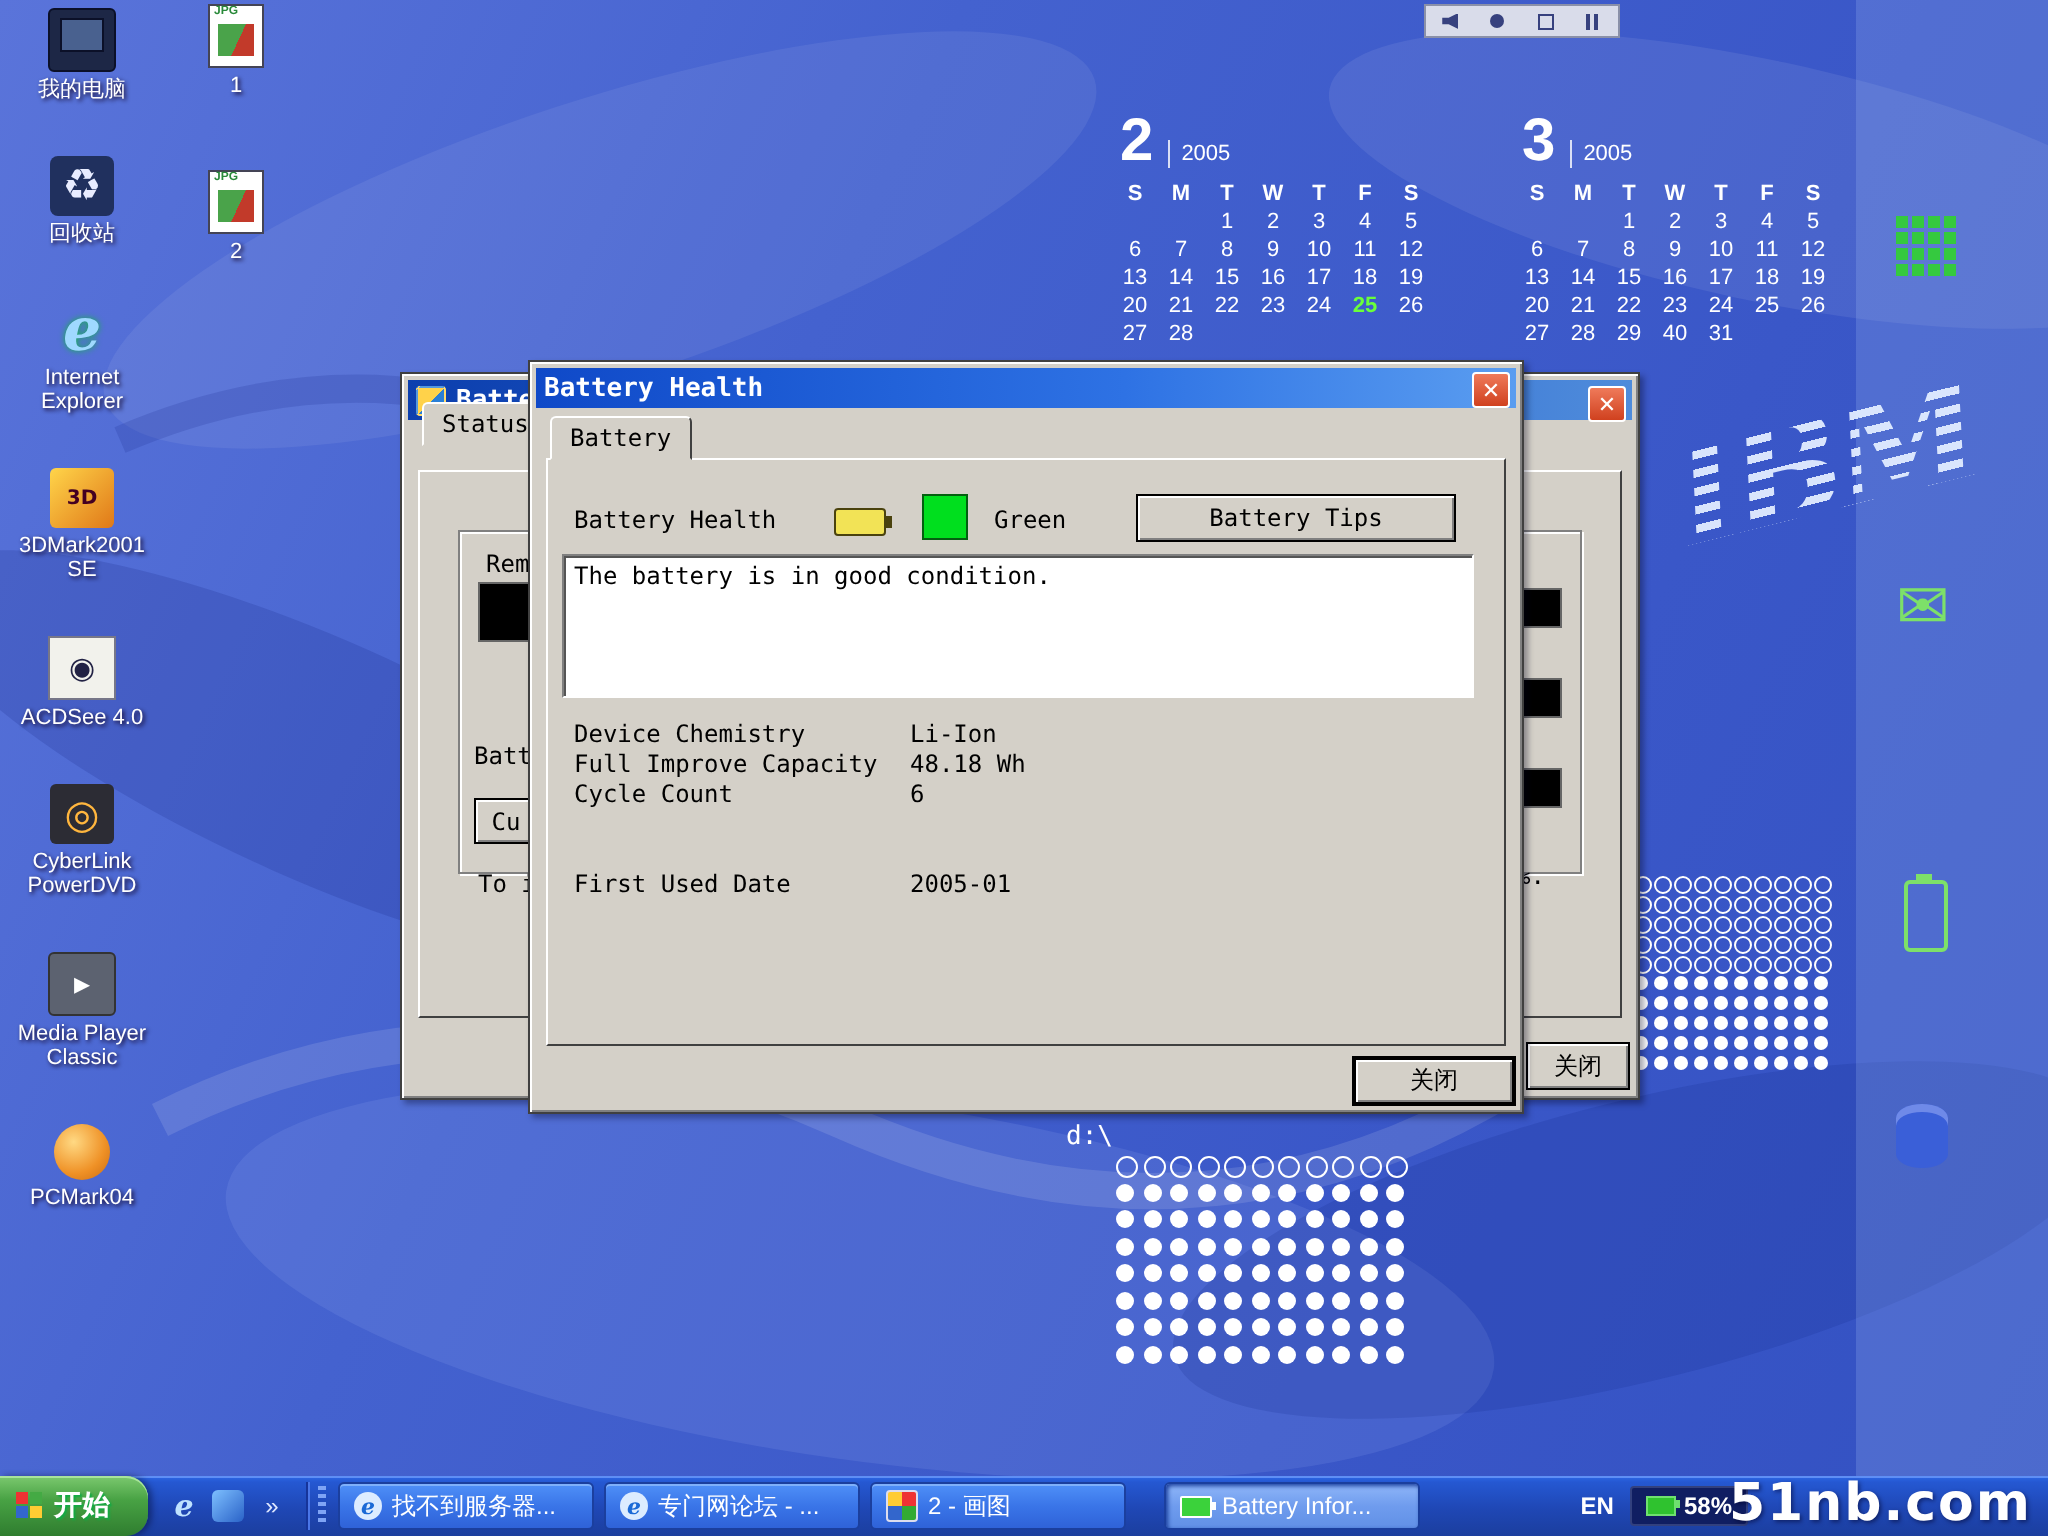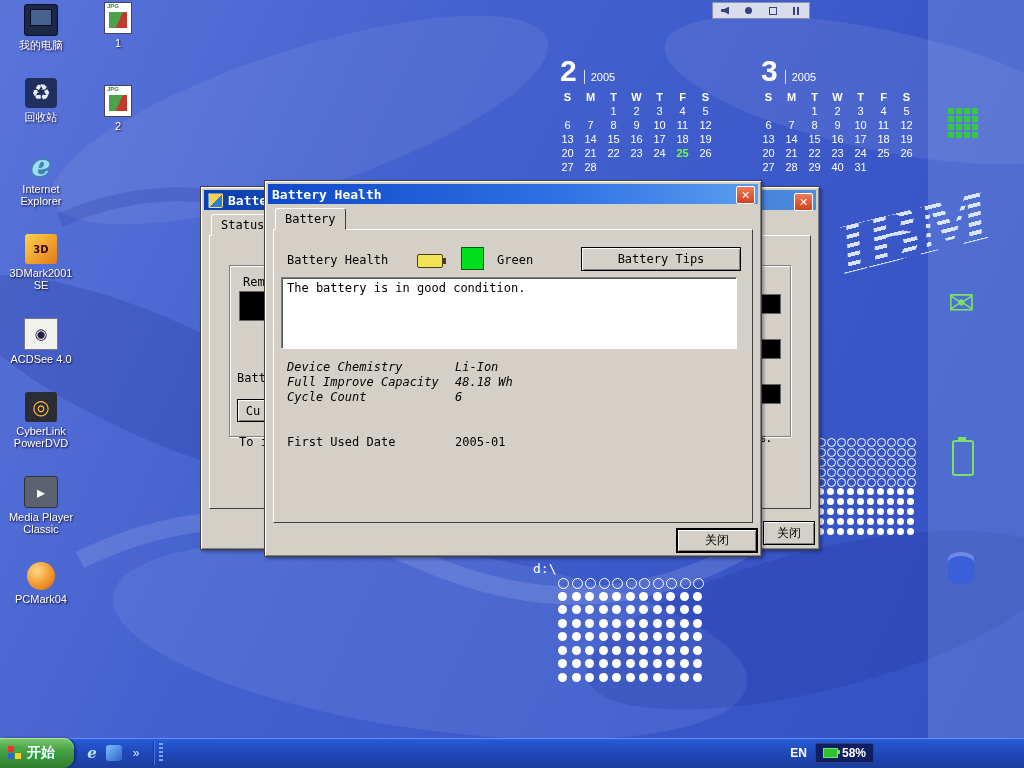--- a/index.html
+++ b/index.html
@@ -71,21 +71,21 @@
     box-shadow:inset 1px 1px 0 #fff,inset -1px -1px 0 #808080;
     display:flex;align-items:center;justify-content:center;cursor:pointer;
     font-family:"DejaVu Sans Mono",monospace;font-size:12px;}
   .sunken{position:absolute;background:#fff;border:1px solid;border-color:#808080 #fff #fff #808080;
     box-shadow:inset 1px 1px 0 #555;}
 
   
   #win-front{left:264px;top:180px;width:496px;height:375px;z-index:10;}
   #bh-textbox{left:16px;top:96px;width:456px;height:72px;padding:3px 5px;box-sizing:border-box;}
   #battery-fields{position:absolute;left:22px;top:179px;width:450px;}
-  .field-row{height:15px;line-height:15px;font-style:italic;}
+  .field-row{height:15px;line-height:15px;}
   .f-label{display:inline-block;width:168px;}
   .batt-glyph{position:absolute;left:152px;top:73px;width:24px;height:12px;background:#f2e356;
     border:1px solid #4a420e;border-radius:2px;}
   .batt-glyph::after{content:"";position:absolute;right:-4px;top:3px;width:3px;height:6px;background:#4a420e;}
   .green-box{position:absolute;left:196px;top:66px;width:21px;height:21px;background:#00df1e;border:1px solid #045f10;}
 
   
   #win-back{left:200px;top:186px;width:618px;height:362px;z-index:5;}
   .win-icon{width:13px;height:13px;margin-right:5px;border-radius:2px;
     background:linear-gradient(135deg,#ffd24a 50%,#2a7fd6 50%);border:1px solid #fff3;}
@@ -543,21 +543,21 @@
         <div class="icon-label">2</div>
       </div>
     </div>
 
   <div id="win-back" class="window">
     <div class="titlebar tb-back">
       <span class="win-icon"></span>
       <span>Batte</span>
       <span class="close-x" style="top:3px;">✕</span>
     </div>
-    <div class="tab" style="left:10px;top:27px;">Status</div>
+    <div class="tab" style="left:10px;top:14px;">Status</div>
     <div class="panel" style="left:8px;top:48px;width:600px;height:272px;"></div>
     <div class="groupbox" style="left:28px;top:78px;width:560px;height:170px;"></div>
     <span style="position:absolute;left:40px;top:88px;background:#d4d0c8;padding:0 2px;">Remai</span>
     <div style="position:absolute;left:38px;top:104px;width:30px;height:28px;background:#000;border:1px solid #666;"></div>
     <span style="position:absolute;left:36px;top:184px;">Batte</span>
     <div class="btn" style="left:36px;top:212px;width:30px;height:21px;">Cu</div>
     <span style="position:absolute;left:38px;top:248px;">To i</span>
     <div class="gauge-sq" style="left:560px;top:107px;"></div>
     <div class="gauge-sq" style="left:560px;top:152px;"></div>
     <div class="gauge-sq" style="left:560px;top:197px;"></div>
@@ -570,21 +570,21 @@
       <span>Battery Health</span>
       <span class="close-x">✕</span>
     </div>
     <div class="tab" style="left:10px;top:27px;">Battery</div>
     <div class="panel" style="left:8px;top:48px;width:478px;height:292px;"></div>
 
     <span style="position:absolute;left:22px;top:72px;">Battery Health</span>
     <div class="batt-glyph"></div>
     <div class="green-box"></div>
     <span style="position:absolute;left:232px;top:72px;">Green</span>
-    <div class="btn" style="left:316px;top:66px;width:158px;height:22px;">Battery Tips</div>
+    <div class="btn" style="left:303px;top:66px;width:158px;height:22px;">Battery Tips</div>
 
     <div id="bh-textbox" class="sunken">
       <span>The battery is in good condition.</span>
     </div>
 
     <div id="battery-fields">
         <div class="field-row"><span class="f-label">Device Chemistry</span><span class="f-value">Li-Ion</span></div>
         <div class="field-row"><span class="f-label">Full Improve Capacity</span><span class="f-value">48.18 Wh</span></div>
         <div class="field-row"><span class="f-label">Cycle Count</span><span class="f-value">6</span></div>
       </div>
@@ -605,22 +605,41 @@
         </span>
       <span>开始</span>
     </div>
     <div id="quick-launch">
       <span class="ql-ico ql-ie">e</span>
       <span class="ql-ico ql-media"></span>
       <span class="ql-ico ql-chevron">»</span>
     </div>
     <div class="tb-sep"></div>
     <div class="tb-grip"></div>
+    <div id="taskbar-tasks">
+        <div class="task-btn">
+          <span class="tb-ico ico-ie"></span>
+          <span class="task-label">找不到服务器...</span>
+        </div>
+        <div class="task-btn">
+          <span class="tb-ico ico-ie"></span>
+          <span class="task-label">专门网论坛 - ...</span>
+        </div>
+        <div class="task-btn">
+          <span class="tb-ico ico-paint"></span>
+          <span class="task-label">2 - 画图</span>
+        </div>
+        <div class="task-btn active">
+          <span class="tb-ico ico-batt"></span>
+          <span class="task-label">Battery Infor...</span>
+        </div>
+      </div>
     <div id="tray">
       <span id="lang-indicator">EN</span>
       <span id="tray-battery">
         <span class="tray-batt-ico"></span>
         <span>58%</span>
       </span>
     </div>
   </div>
+  <div id="watermark">51nb.com</div>
 
 </div>
 
 </body></html>

